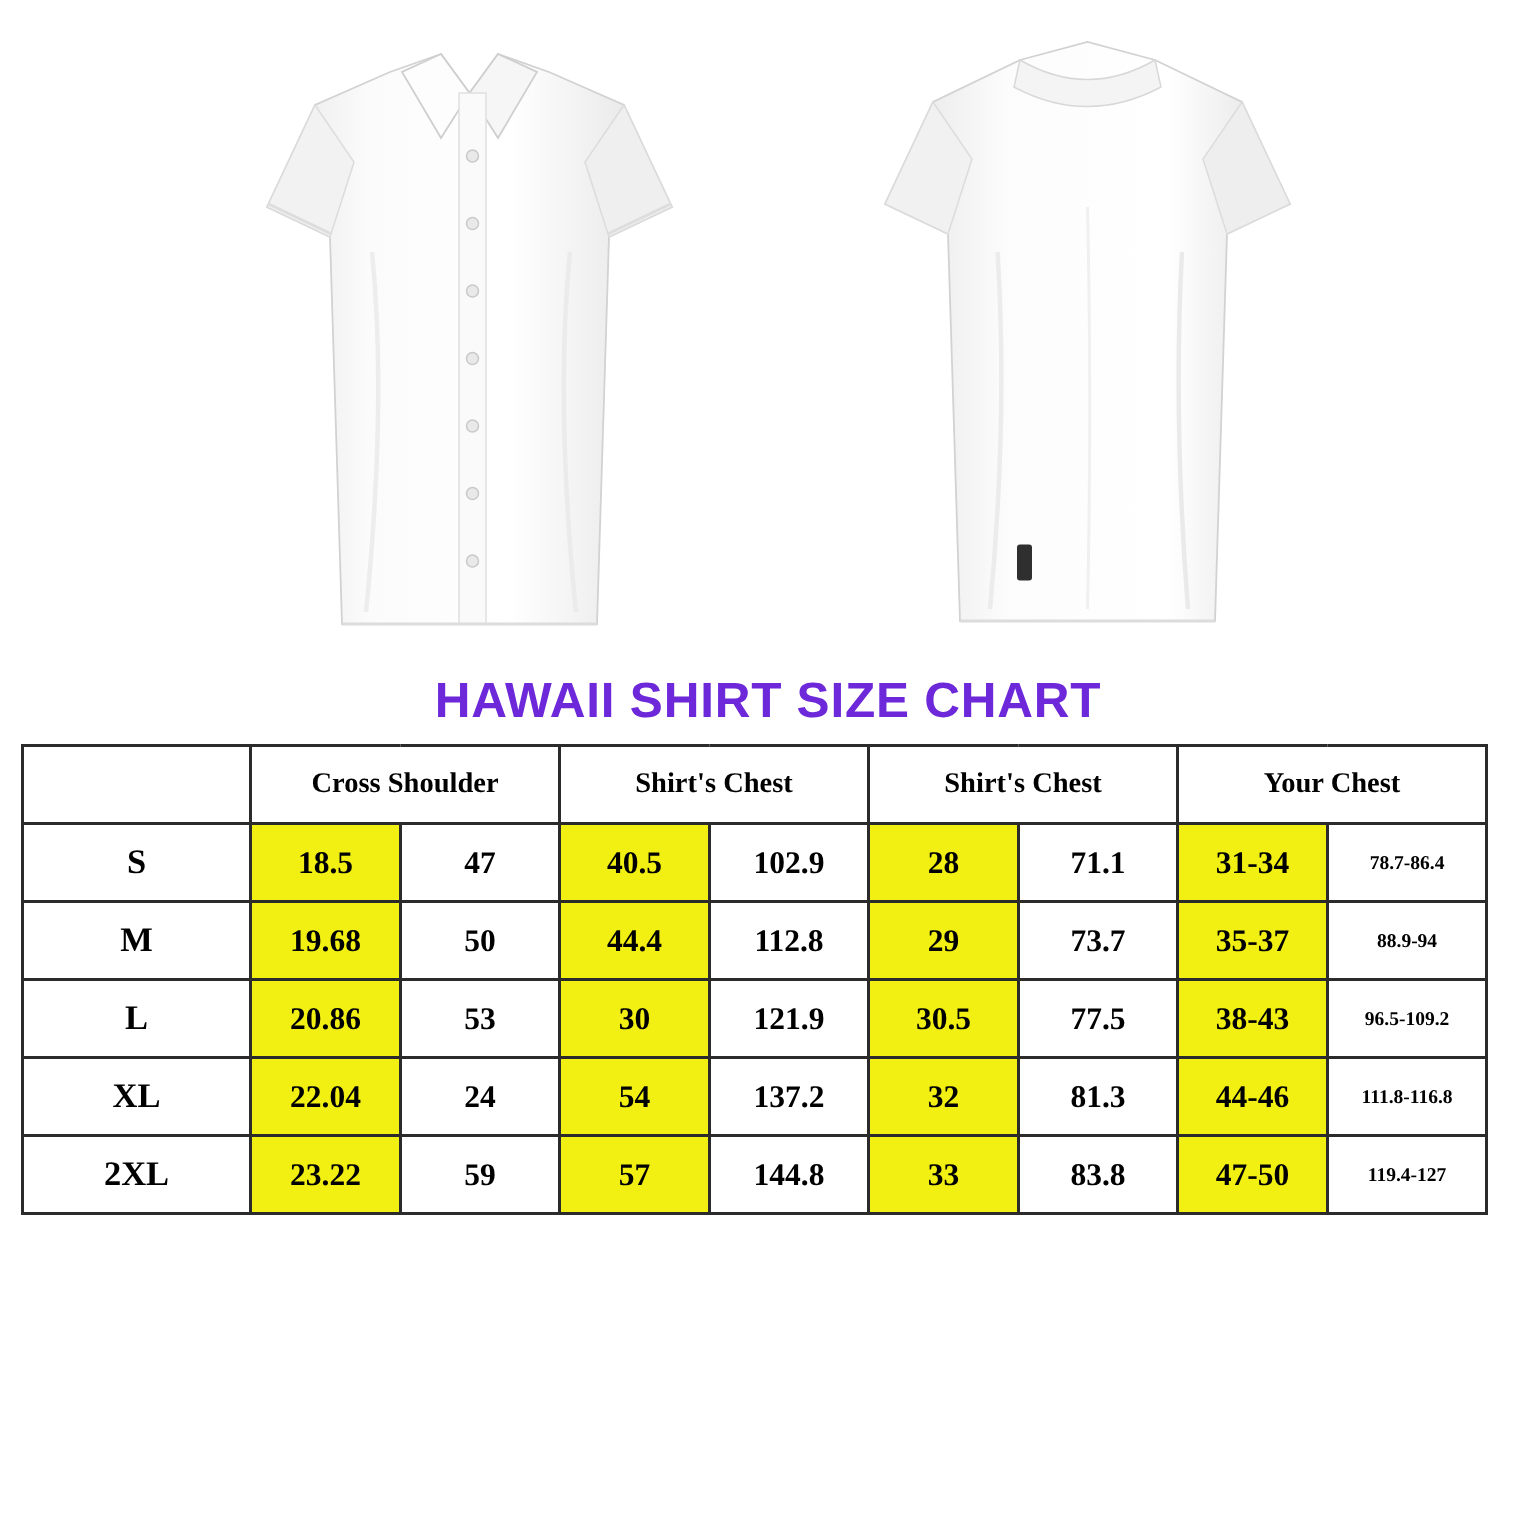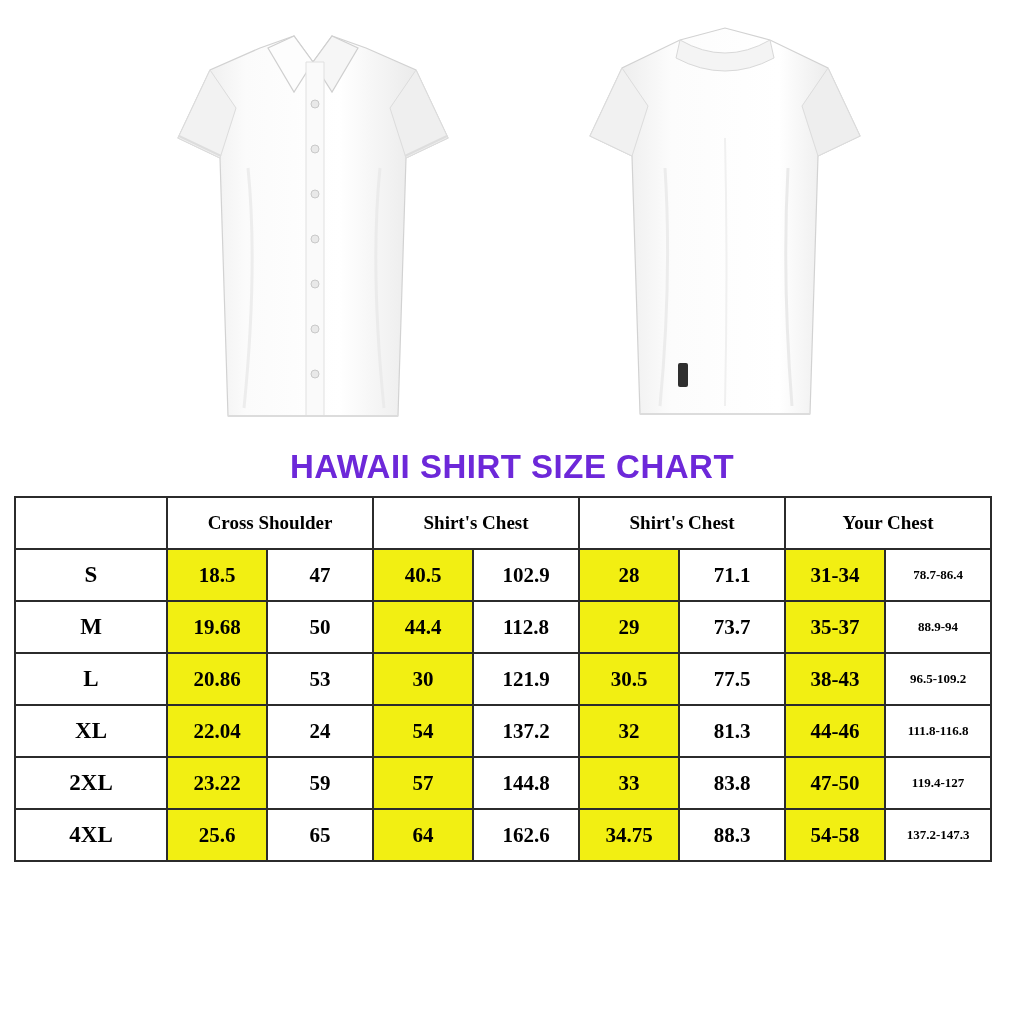--- a/index.html
+++ b/index.html
@@ -254,29 +254,18 @@
           <td class="val">59</td>
           <td class="val hl">57</td>
           <td class="val">144.8</td>
           <td class="val hl">33</td>
           <td class="val">83.8</td>
           <td class="val hl">47-50</td>
           <td class="val small">119.4-127</td>
         </tr>
 
 
-        <tr>
-          <td class="size-cell">4XL</td>
-          <td class="val hl">25.6</td>
-          <td class="val">65</td>
-          <td class="val hl">64</td>
-          <td class="val">162.6</td>
-          <td class="val hl">34.75</td>
-          <td class="val">88.3</td>
-          <td class="val hl">54-58</td>
-          <td class="val small">137.2-147.3</td>
-        </tr>
 
       </tbody>
     </table>
   </div>
 
 </div>
 
 </body></html>

